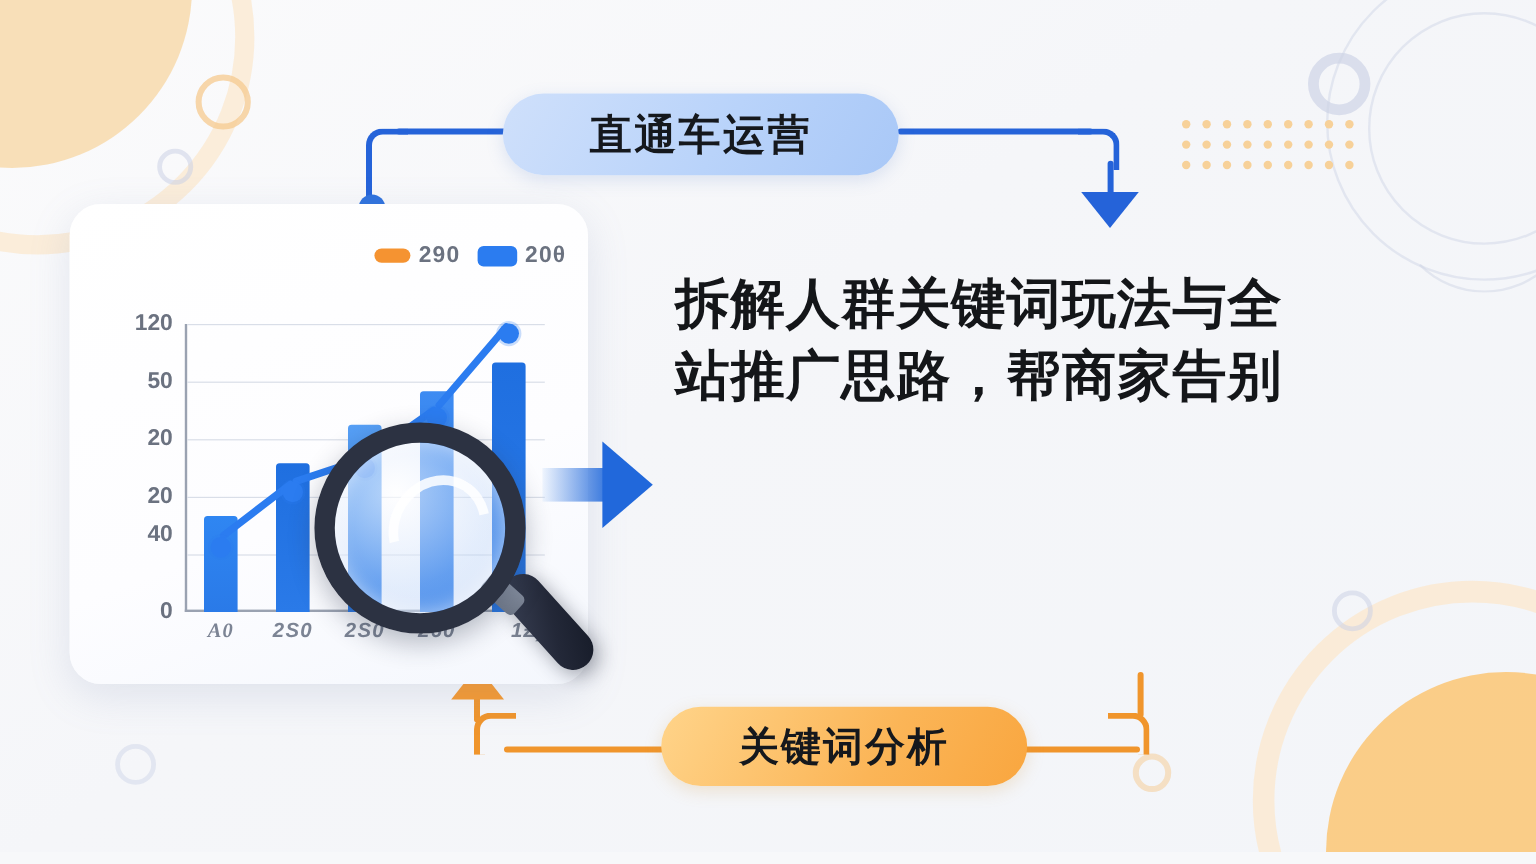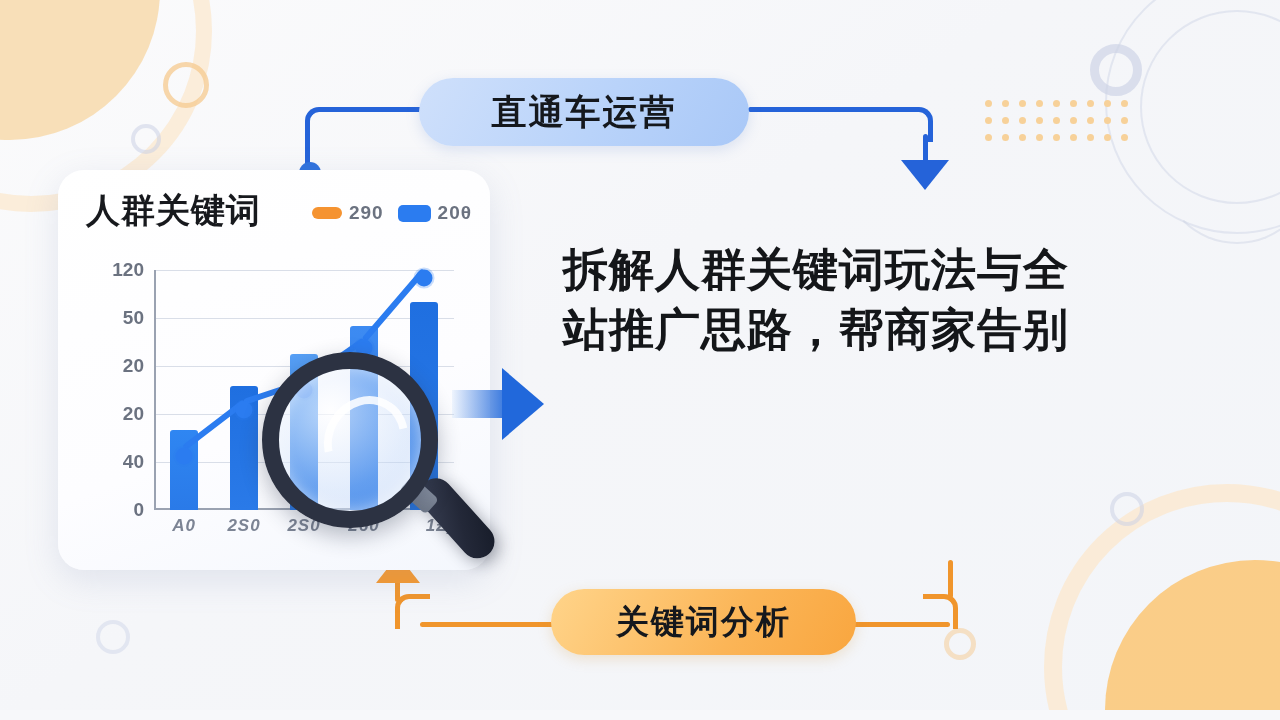--- a/index.html
+++ b/index.html
@@ -97,21 +97,21 @@
   .ba-stem{position:absolute;left:0;top:22px;width:56px;height:28px;
     background:linear-gradient(90deg,rgba(200,222,250,.25),#2f72dd);}
   .ba-head{position:absolute;left:50px;top:0;width:0;height:0;
     border-top:36px solid transparent;border-bottom:36px solid transparent;
     border-left:42px solid #2168db;}
 
   
   #copy{position:absolute;left:563px;top:208px;width:680px;}
   .headline{font-size:55px;font-weight:800;color:#0f1115;letter-spacing:1px;
     line-height:1.08;white-space:nowrap;}
-  .subline{margin-top:32px;font-size:45px;font-weight:800;color:#141619;
+  .subline{margin-top:15px;font-size:45px;font-weight:800;color:#141619;
     line-height:1.33;letter-spacing:1px;}
   .subline div{white-space:nowrap;}
 </style>
 </head>
 <body>
 
 <div id="stage">
 
   <div class="deco blob-tl-ring"></div>
   <div class="deco blob-tl"></div>
@@ -188,21 +188,20 @@
 
   <div class="pill pill-blue">
     <span>直通车运营</span>
   </div>
 
   <div class="pill pill-orange">
     <span>关键词分析</span>
   </div>
 
   <div id="card">
-    <div class="card-title">人群关键词</div>
 
     <div class="legend">
       <div class="lg-item">
         <span class="lg-swatch o"></span>
         <span class="lg-txt">290</span>
       </div>
       <div class="lg-item">
         <span class="lg-swatch b"></span>
         <span class="lg-txt">20θ</span>
       </div>
@@ -213,28 +212,28 @@
       <div class="axis-x"></div>
     <div class="grid-l" style="top: 0px;"></div>
         <div class="ylab" style="top: 0px;">120</div>
         <div class="grid-l" style="top: 48px;"></div>
         <div class="ylab" style="top: 48px;">50</div>
         <div class="grid-l" style="top: 96px;"></div>
         <div class="ylab" style="top: 96px;">20</div>
         <div class="grid-l" style="top: 144px;"></div>
         <div class="ylab" style="top: 144px;">20</div>
         <div class="grid-l" style="top: 192px;"></div>
-        <div class="ylab" style="top: 192px; text-align: right;">40</div>
+        <div class="ylab" style="top: 176px; text-align: right;">40</div>
         <div class="ylab" style="top: 240px;">0</div>
         <div class="bar" style="height: 80px; width: 27.6px; left: 16.2px; background: linear-gradient(rgb(47, 134, 242), rgb(42, 122, 232));"></div>
         <div class="bar" style="height: 124px; width: 27.6px; left: 76.2px; background: linear-gradient(rgb(31, 111, 224), rgb(42, 122, 232));"></div>
         <div class="bar" style="height: 156px; width: 27.6px; left: 136.2px; background: linear-gradient(rgb(87, 160, 246), rgb(42, 122, 232));"></div>
         <div class="bar" style="height: 184px; width: 27.6px; left: 196.2px; background: linear-gradient(rgb(61, 139, 242), rgb(42, 122, 232));"></div>
         <div class="bar" style="height: 208px; width: 27.6px; left: 256.2px; background: linear-gradient(rgb(31, 111, 224), rgb(42, 122, 232));"></div>
-        <div class="xlab" style="left: 30px;">A0</div>
+        <div class="xlab" style="left: 30px; font-family: Liberation Serif, serif;">A0</div>
         <div class="xlab" style="left: 90px;">2S0</div>
         <div class="xlab" style="left: 150px;">2S0</div>
         <div class="xlab" style="left: 210px;">260</div>
         <div class="xlab" style="left: 286px;">1Ƶ)</div>
         <div class="seg" style="left: 30px; top: 175px; width: 75.6042px; transform: rotate(-37.4762deg);"></div>
         <div class="seg" style="left: 90px; top: 129px; width: 63.2456px; transform: rotate(-18.4349deg);"></div>
         <div class="seg" style="left: 150px; top: 109px; width: 73.2393px; transform: rotate(-34.992deg);"></div>
         <div class="seg" style="left: 210px; top: 67px; width: 92.1954px; transform: rotate(-49.3987deg);"></div>
         <div class="pt" style="left: 30px; bottom: 54px;"></div>
         <div class="pt" style="left: 90px; bottom: 100px;"></div>

